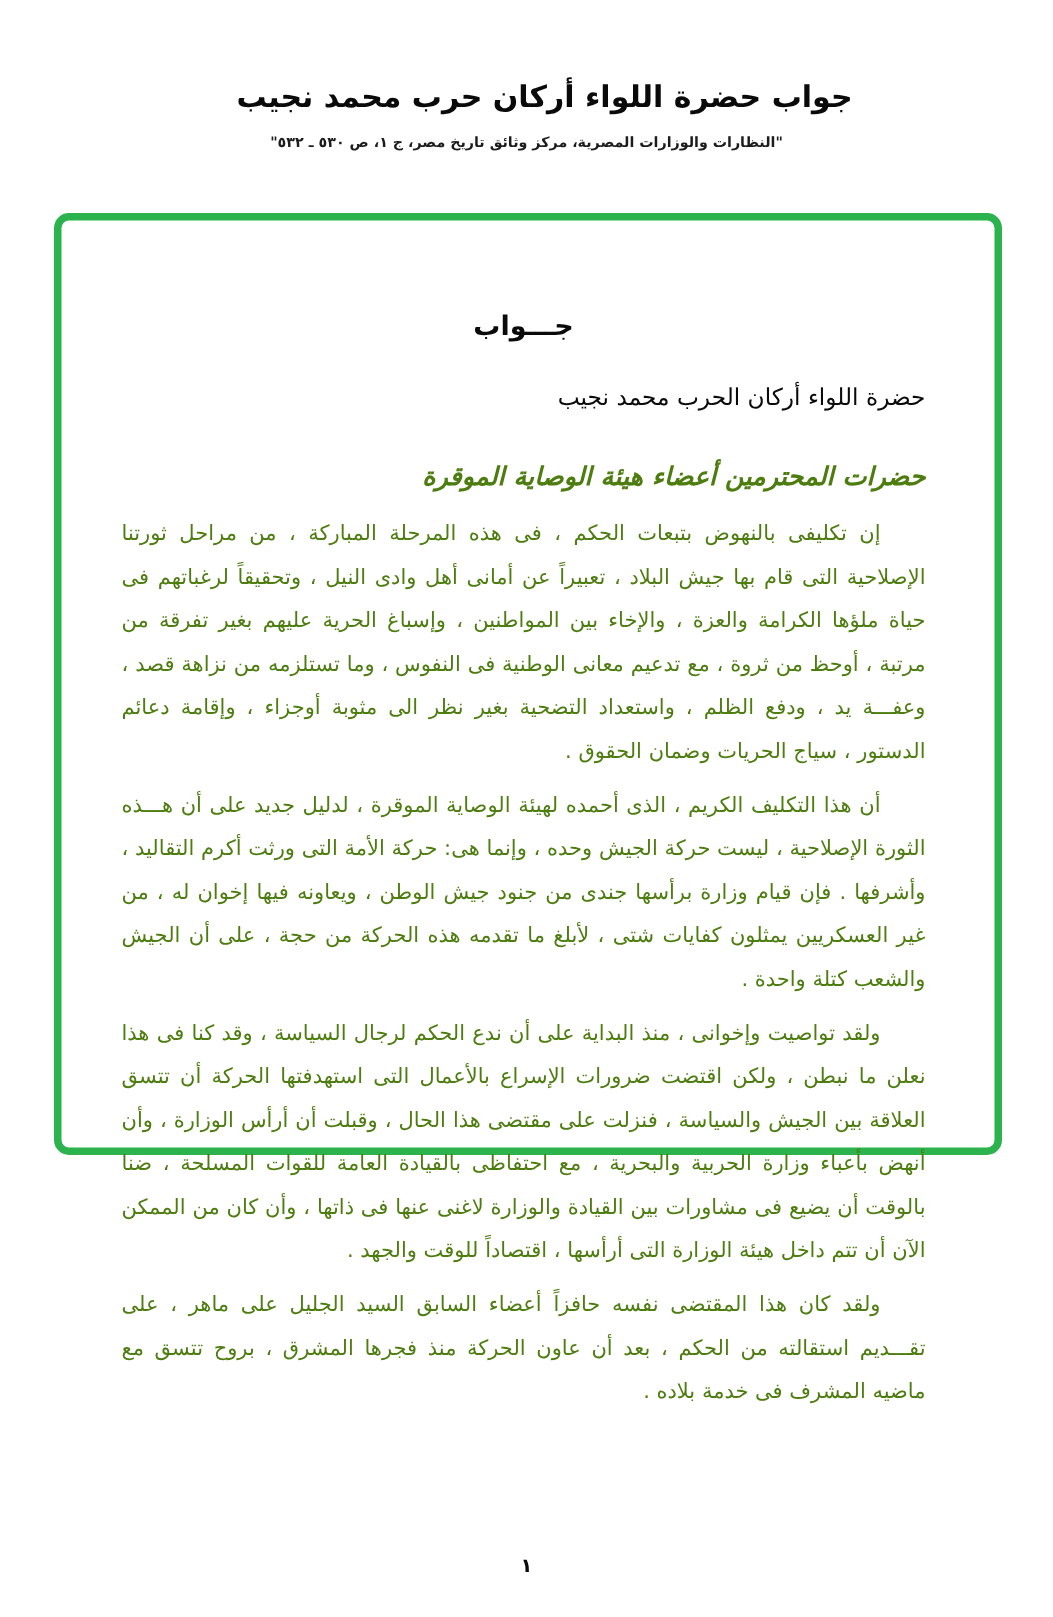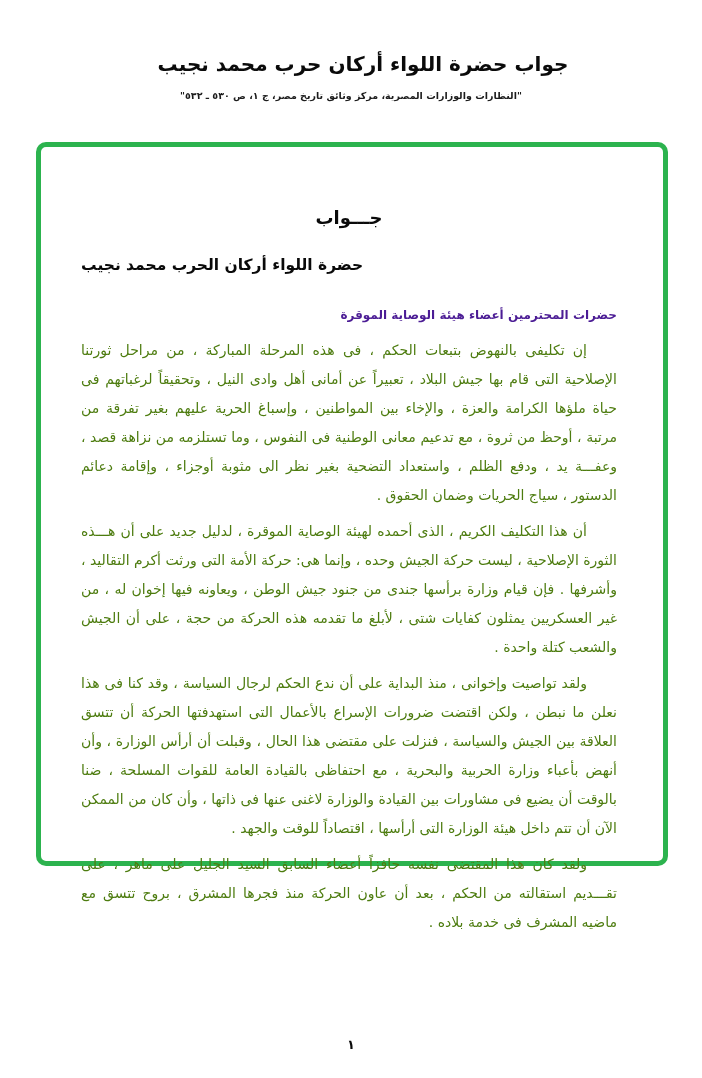--- a/index.html
+++ b/index.html
@@ -22,38 +22,38 @@
     font-weight:bold; font-size:20px; color:#0a0a0a;
     letter-spacing:0.5px;
   }
   .doc-citation {
     position:absolute; top:90px; left:0; width:100%;
     text-align:center;
     font-weight:bold; font-size:9.5px; color:#1c1c1c;
   }
   .green-box {
     position:absolute; top:142px; left:36px;
-    width:632px; height:724px;
+    width:632px; height:628px;
     border:5px solid var(--border-green, #2cb34e);
     border-radius:10px;
     background:#ffffff;
     padding:60px 46px 0 40px;
   }
   .heading {
     text-align:center; font-weight:bold;
     font-size:18px; letter-spacing:2px;
     margin-bottom:28px; color:#0a0a0a;
   }
   .subheading {
-    text-align:left; font-weight:bold;
+    text-align:right; font-weight:normal;
     font-size:15.5px; margin-bottom:34px; color:#0a0a0a;
   }
   .salutation {
-    font-weight:bold; font-size:12px;
-    margin-bottom:14px; color:#4c1d95;
+    font-weight:bold; font-size:17px;
+    margin-bottom:14px; color:#4d7c0f;font-style:italic;
   }
   p.body-par {
     font-size:14px; line-height:29px;
     text-align:justify; text-align-last:right;
     text-indent:30px; color:#4d7c0f;
     margin-bottom:7px;
   }
   .page-number {
     position:absolute; bottom:26px; left:0; width:100%;
     text-align:center; font-size:13px; font-weight:bold; color:#0a0a0a;

